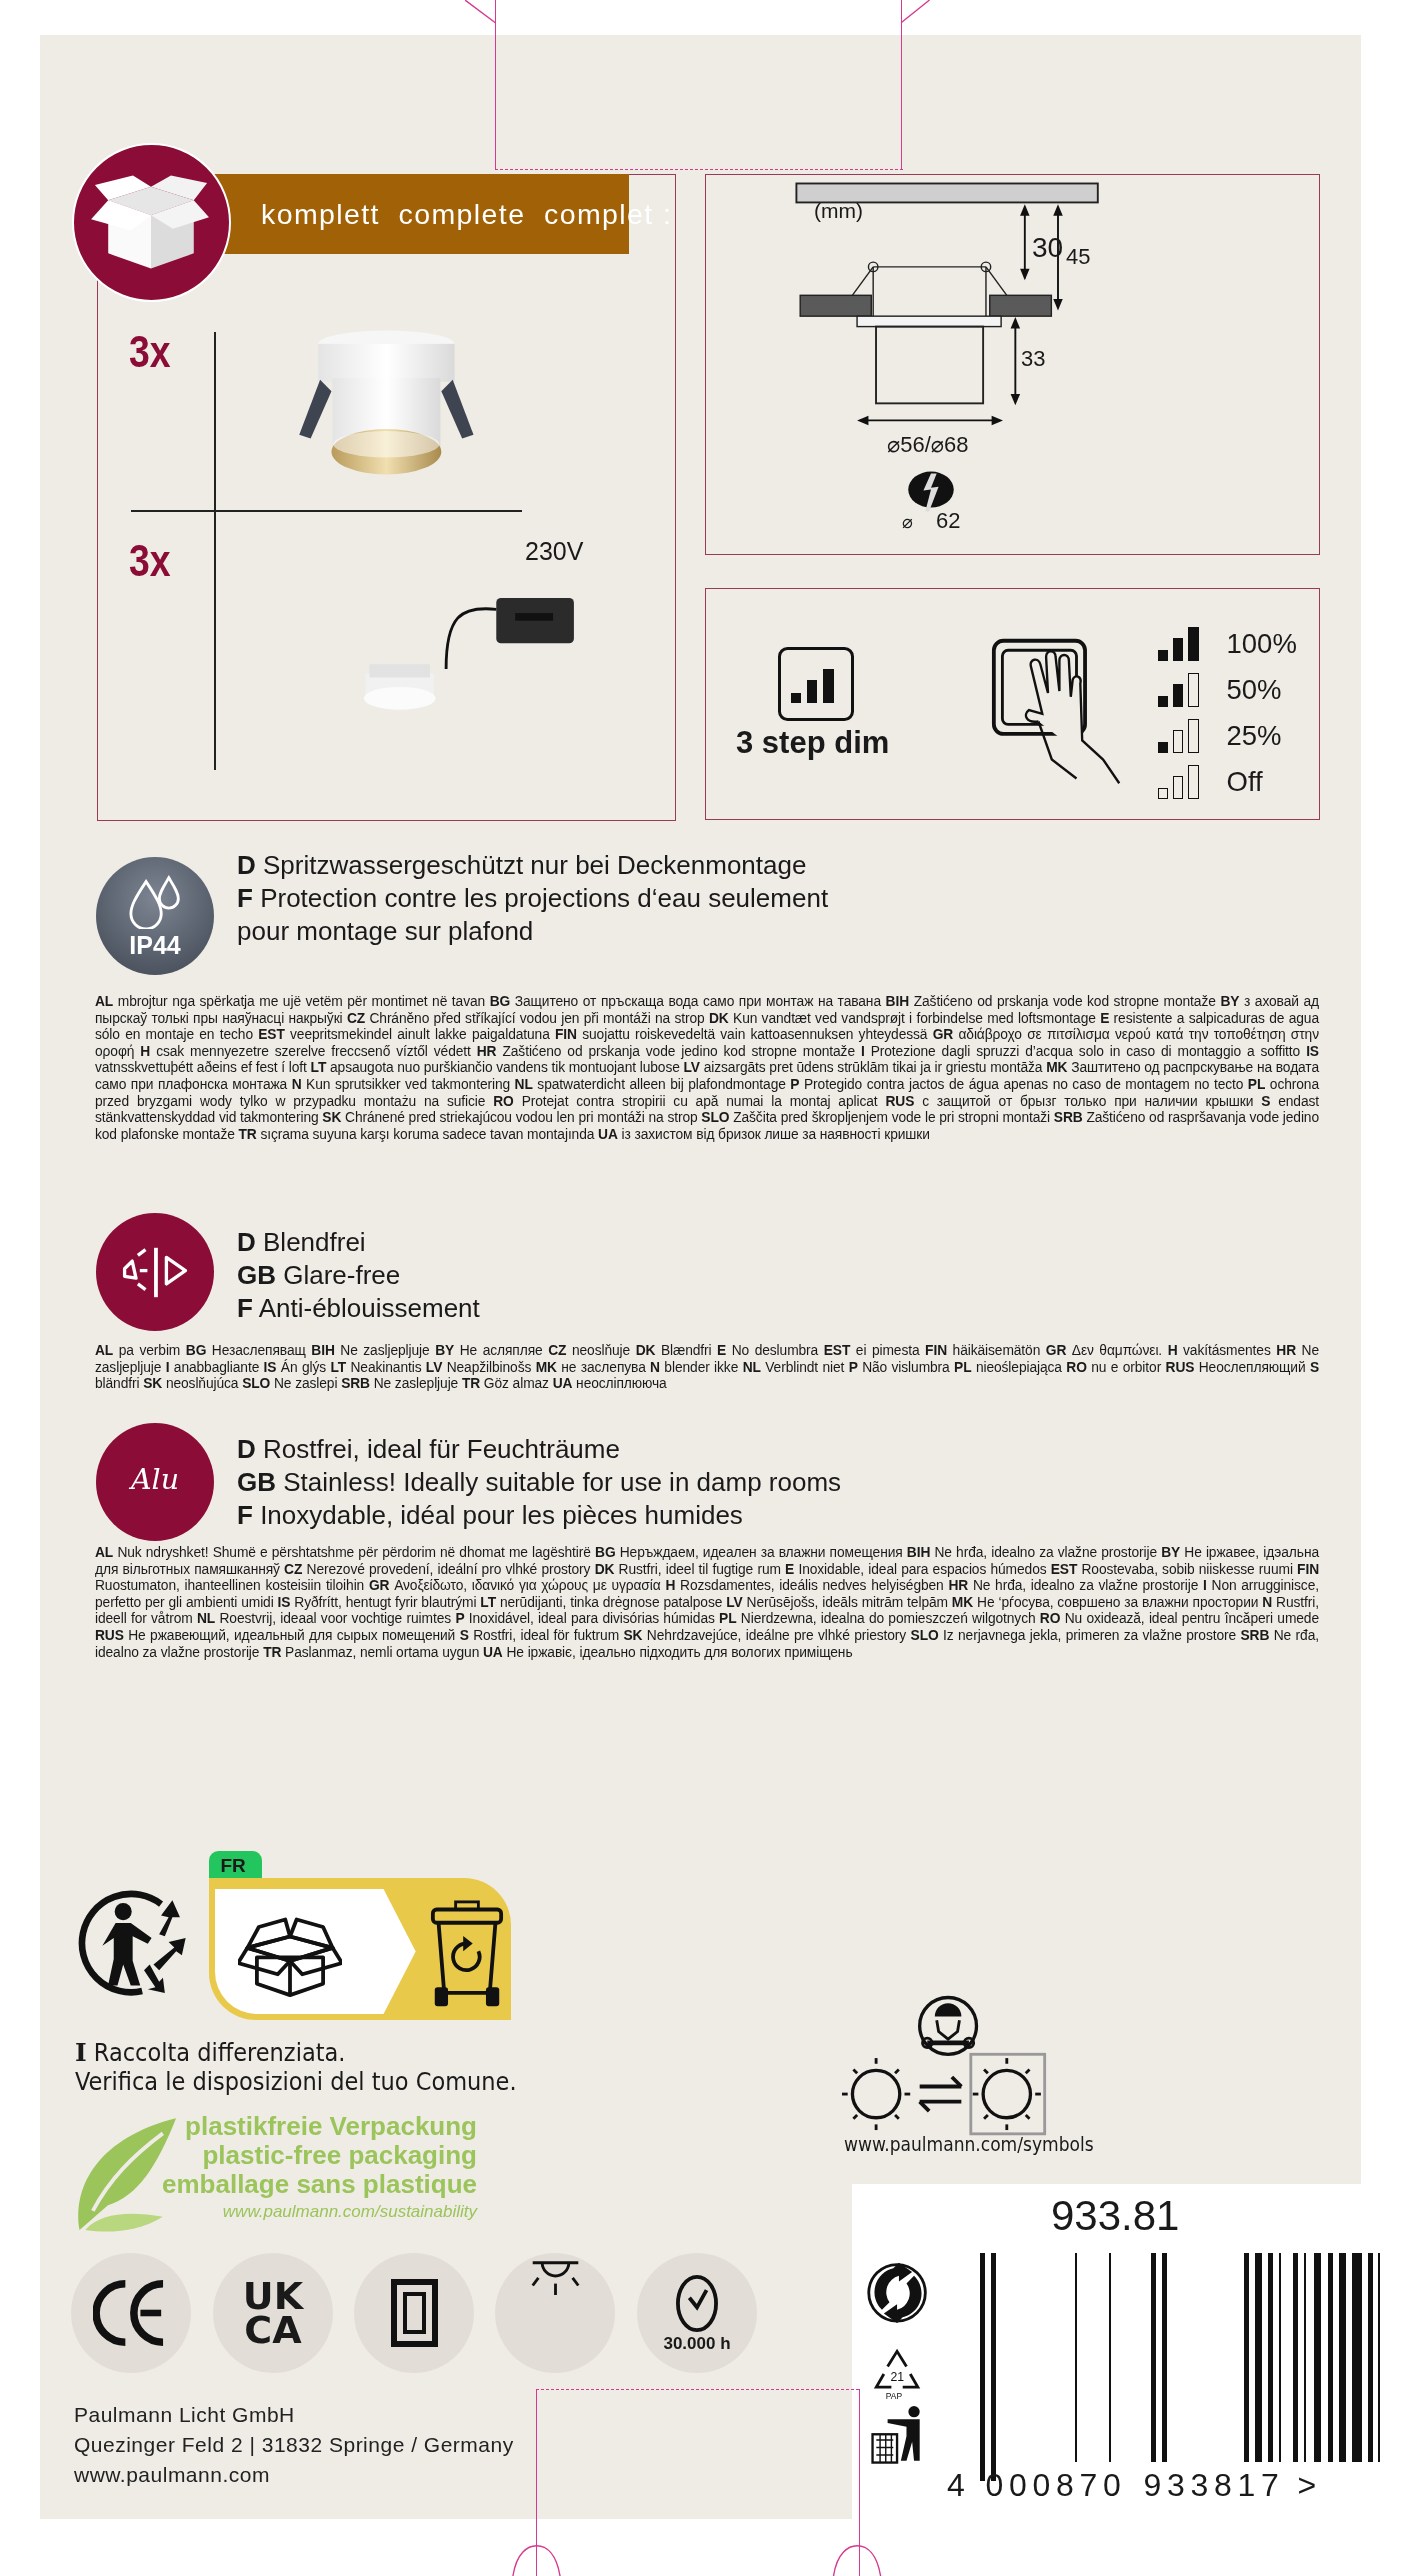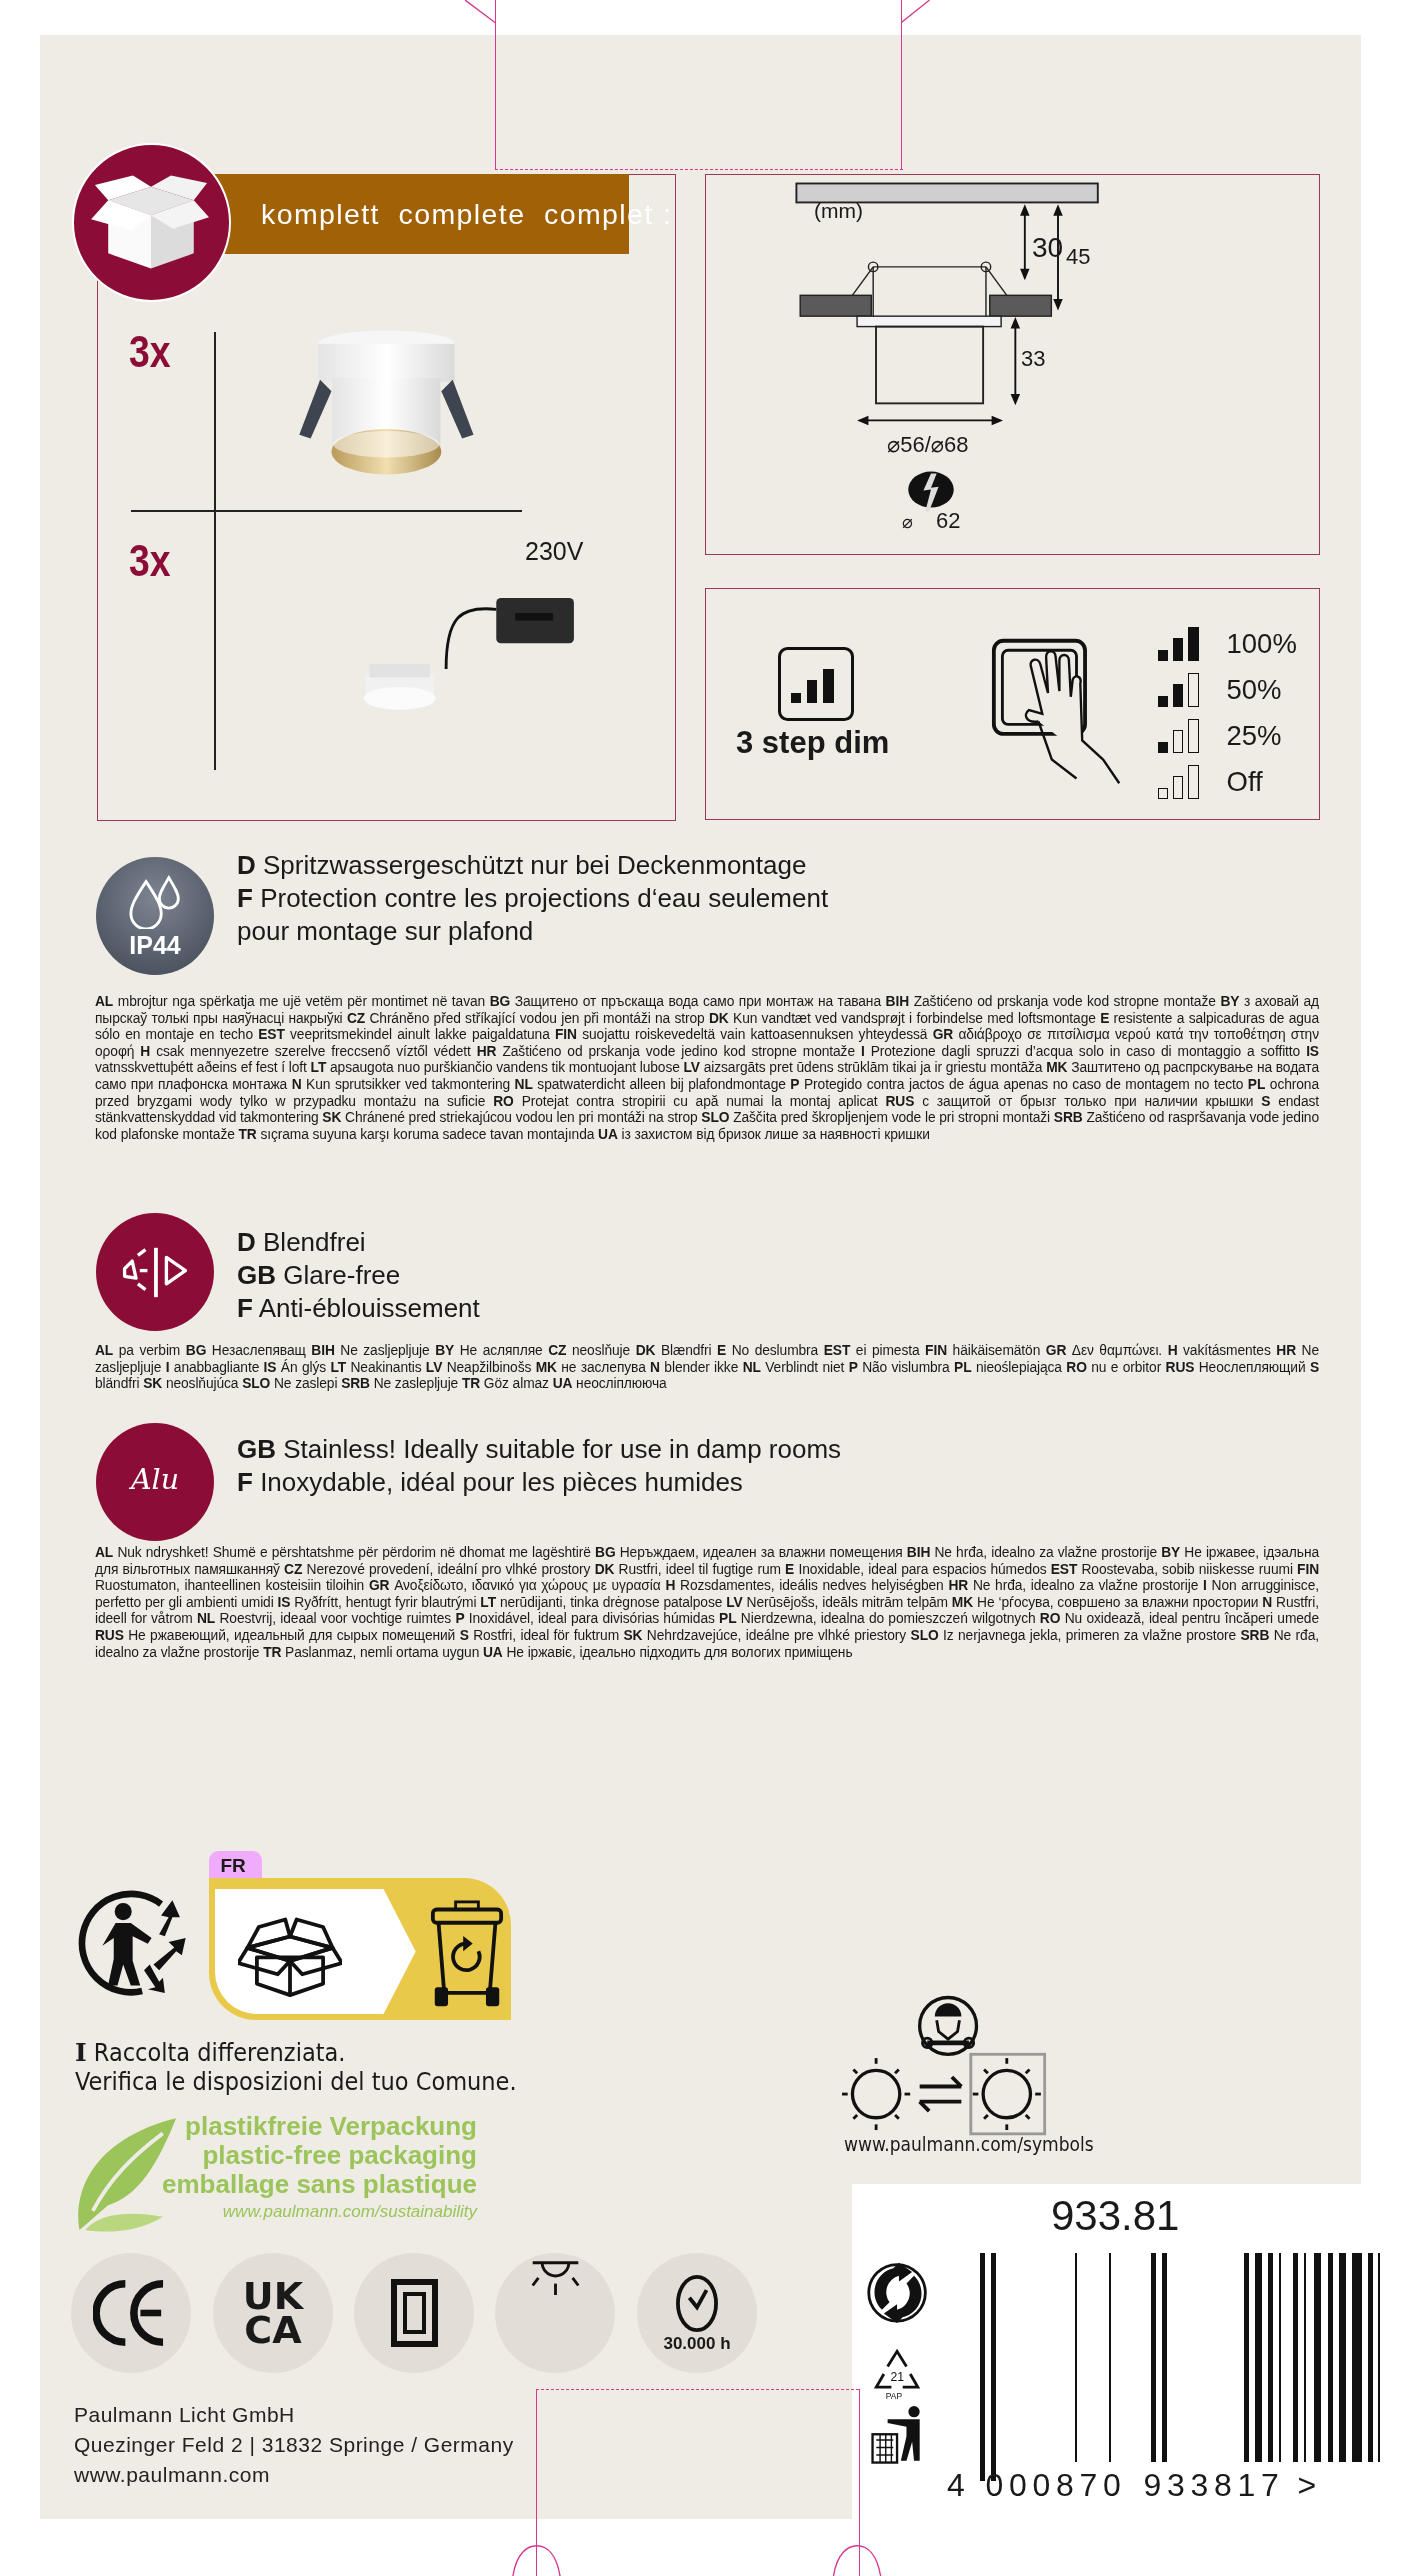--- a/index.html
+++ b/index.html
@@ -209,35 +209,36 @@
   <div><b>D</b> <span>Blendfrei</span></div>
   <div><b>GB</b> <span>Glare-free</span></div>
   <div><b>F</b> <span>Anti-éblouissement</span></div>
 </div>
 <div class="abs small-text" id="glare-translations" style="left:95px; top:1343px; width:1224px;"><b>AL</b><span> pa verbim  </span><b>BG</b><span> Незаслепяващ </span><b>BIH</b><span> Ne zasljepljuje </span><b>BY</b><span> Не асляпляе </span><b>CZ</b><span> neoslňuje </span><b>DK</b><span> Blændfri </span><b>E</b><span> No deslumbra </span><b>EST</b><span> ei pimesta </span><b>FIN</b><span> häikäisemätön </span><b>GR</b><span> Δεν θαμπώνει. </span><b>H</b><span> vakításmentes </span><b>HR</b><span> Ne zasljepljuje </span><b>I</b><span> anabbagliante </span><b>IS</b><span> Án glýs </span><b>LT</b><span> Neakinantis </span><b>LV</b><span> Neapžilbinošs </span><b>MK</b><span> не заслепува </span><b>N</b><span> blender ikke </span><b>NL</b><span> Verblindt niet </span><b>P</b><span> Não vislumbra </span><b>PL</b><span> nieoślepiająca </span><b>RO</b><span> nu e orbitor </span><b>RUS</b><span> Неослепляющий </span><b>S</b><span> bländfri </span><b>SK</b><span> neoslňujúca </span><b>SLO</b><span> Ne zaslepi </span><b>SRB</b><span> Ne zaslepljuje </span><b>TR</b><span> Göz almaz </span><b>UA</b><span>  неосліплююча </span></div>
 
 <div class="abs bg-maroon" style="left:96px; top:1423px; width:118px; height:118px; border-radius:50%;">
   <div class="abs" style="left:0; width:118px; top:40px; text-align:center; color:#fff; font-size:28.5px; font-family:'DejaVu Serif', serif; font-style:italic;">Alu</div>
 </div>
 <div class="abs feature-title" style="left:237px; top:1433px;">
+  <div><b>D</b> <span>Rostfrei, ideal für Feuchträume</span></div>
   <div><b>GB</b> <span>Stainless! Ideally suitable for use in damp rooms</span></div>
   <div><b>F</b> <span>Inoxydable, idéal pour les pièces humides</span></div>
 </div>
 <div class="abs small-text" id="alu-translations" style="left:95px; top:1545px; width:1224px;"><b>AL</b><span> Nuk ndryshket! Shumë e përshtatshme për përdorim në dhomat me lagështirë </span><b>BG</b><span> Неръждаем, идеален за влажни помещения </span><b>BIH</b><span> Ne hrđa, idealno za vlažne prostorije </span><b>BY</b><span> Не іржавее, ідэальна для вільготных памяшканняў </span><b>CZ</b><span> Nerezové provedení, ideální pro vlhké prostory </span><b>DK</b><span> Rustfri, ideel til fugtige rum </span><b>E</b><span> Inoxidable, ideal para espacios húmedos </span><b>EST</b><span> Roostevaba, sobib niiskesse ruumi </span><b>FIN</b><span> Ruostumaton, ihanteellinen kosteisiin tiloihin </span><b>GR</b><span> Ανοξείδωτο, ιδανικό για χώρους με υγρασία </span><b>H</b><span> Rozsdamentes, ideális nedves helyiségben </span><b>HR</b><span> Ne hrđa, idealno za vlažne prostorije </span><b>I</b><span>  Non arrugginisce, perfetto per gli ambienti umidi </span><b>IS</b><span> Ryðfrítt, hentugt fyrir blautrými </span><b>LT</b><span> nerūdijanti, tinka drėgnose patalpose </span><b>LV</b><span> Nerūsējošs, ideāls mitrām telpām </span><b>MK</b><span> Не ‘рѓосува, совршено за влажни простории </span><b>N</b><span> Rustfri, ideell for våtrom </span><b>NL</b><span> Roestvrij, ideaal voor vochtige ruimtes </span><b>P</b><span> Inoxidável, ideal para divisórias húmidas </span><b>PL</b><span> Nierdzewna, idealna do pomieszczeń wilgotnych </span><b>RO</b><span> Nu oxidează, ideal pentru încăperi umede </span><b>RUS</b><span> Не ржавеющий, идеальный для сырых помещений </span><b>S</b><span> Rostfri, ideal för fuktrum </span><b>SK</b><span> Nehrdzavejúce, ideálne pre vlhké priestory </span><b>SLO</b><span> Iz nerjavnega jekla, primeren za vlažne prostore </span><b>SRB</b><span> Ne rđa, idealno za vlažne prostorije </span><b>TR</b><span> Paslanmaz, nemli ortama uygun </span><b>UA</b><span> Не іржавіє, ідеально підходить для вологих приміщень </span></div>
 
 <svg class="abs" style="left:74px; top:1883px;" width="123" height="114" viewBox="0 0 130 120">
   <path d="M92 22 A52 52 0 1 0 72 114" fill="none" stroke="#111" stroke-width="7"></path>
   <circle cx="52" cy="30" r="9" fill="#111"></circle>
   <path d="M44 42 L60 42 L82 58 L78 64 L62 56 L62 82 L70 108 L60 108 L52 86 L46 108 L36 108 L42 80 L42 58 L30 66 Z" fill="#111"></path>
   <path d="M84 86 L106 68 L100 62 L118 58 L114 76 L108 72 L90 92 Z" fill="#111"></path>
   <path d="M90 54 L100 36 L92 34 L104 18 L112 36 L104 36 L96 56 Z" fill="#111"></path>
   <path d="M74 92 L86 110 L78 112 L96 116 L94 100 L90 104 L80 86 Z" fill="#111"></path>
 </svg>
 <div class="abs" style="left:209px; top:1851px; width:302px; height:171px;">
-  <div class="abs" style="left:0; top:0; width:53px; height:38px; background:#f0abfc; border-radius:9.5px 9.5px 0 0;">
+  <div class="abs" style="left:0; top:0; width:53px; height:38px; background:#22c55e; border-radius:9.5px 9.5px 0 0;">
     <span class="abs" style="left:11.4px; top:3.8px; font-weight:bold; font-size:19px;">FR</span>
   </div>
   <div class="abs" style="left:0; top:26.6px; width:302px; height:142px; background:#e9c94a; border-radius:0 47px 0 47px;"></div>
   <div class="abs" style="left:5.7px; top:38px; width:201px; height:125px; background:#fff; clip-path:polygon(0 0, 84% 0, 100% 50%, 84% 100%, 0 100%); border-radius:0 0 0 42px;"></div>
   <svg class="abs" style="left:28.5px; top:57px;" width="104" height="91" viewBox="0 0 110 96">
     <g fill="none" stroke="#111" stroke-width="4" stroke-linejoin="round">
       <polygon points="10,42 55,30 100,42 55,56"></polygon>
       <polygon points="20,52 20,80 55,92 90,80 90,52"></polygon>
       <line x1="55" y1="56" x2="55" y2="92"></line>
       <polygon points="10,42 0,58 42,70 55,56"></polygon>

